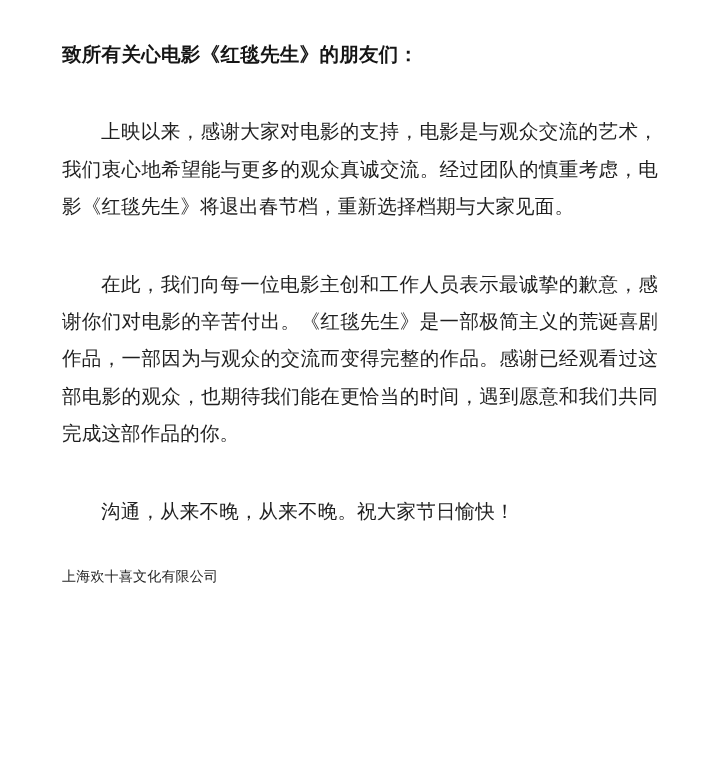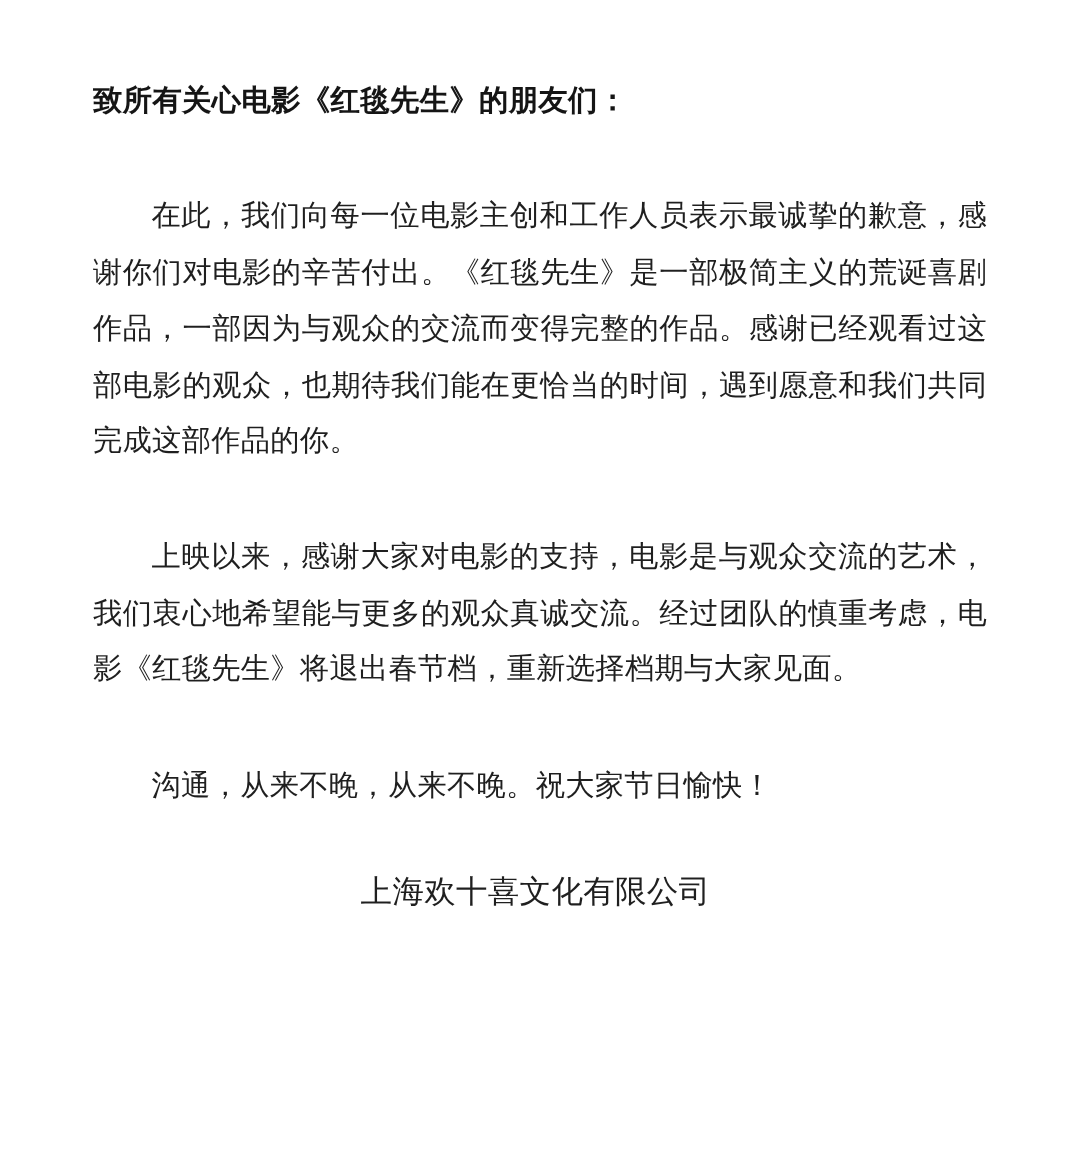--- a/index.html
+++ b/index.html
@@ -19,53 +19,53 @@
     height: 776px;
     box-sizing: border-box;
     padding: 40px 58px 20px 62px;
     position: relative;
   }
   .doc-title {
     font-size: 19.5px;
     font-weight: bold;
     letter-spacing: 0.3px;
     line-height: 1.5;
-    margin: 12px 0 44px 0;
+    margin: 0 0 44px 0;
     color: #151515;
   }
   .doc-para {
     font-size: 19.5px;
     line-height: 1.92;
     letter-spacing: 0.2px;
     margin: 0 0 40px 0;
     text-indent: 2em;
     text-align: justify;
     color: #1f1f1f;
   }
   .doc-para.last-para {
     margin-bottom: 34px;
   }
   .doc-signature {
-    font-size: 21px;
+    font-size: 14px;
     line-height: 1.8;
     letter-spacing: 0.2px;
-    text-align: center;
+    text-align: left;
     margin: 0;
     padding-right: 6px;
     color: #1f1f1f;
   }
 </style>
 </head>
 <body>
 
 <div class="page">
 
   <h1 class="doc-title">致所有关心电影《红毯先生》的朋友们：</h1>
 
+  <p class="doc-para">上映以来，感谢大家对电影的支持，电影是与观众交流的艺术，我们衷心地希望能与更多的观众真诚交流。经过团队的慎重考虑，电影《红毯先生》将退出春节档，重新选择档期与大家见面。</p>
+
   <p class="doc-para">在此，我们向每一位电影主创和工作人员表示最诚挚的歉意，感谢你们对电影的辛苦付出。《红毯先生》是一部极简主义的荒诞喜剧作品，一部因为与观众的交流而变得完整的作品。感谢已经观看过这部电影的观众，也期待我们能在更恰当的时间，遇到愿意和我们共同完成这部作品的你。</p>
-
-  <p class="doc-para">上映以来，感谢大家对电影的支持，电影是与观众交流的艺术，我们衷心地希望能与更多的观众真诚交流。经过团队的慎重考虑，电影《红毯先生》将退出春节档，重新选择档期与大家见面。</p>
 
   <p class="doc-para last-para">沟通，从来不晚，从来不晚。祝大家节日愉快！</p>
 
   <p class="doc-signature">上海欢十喜文化有限公司</p>
 
 </div>
 
 </body></html>

